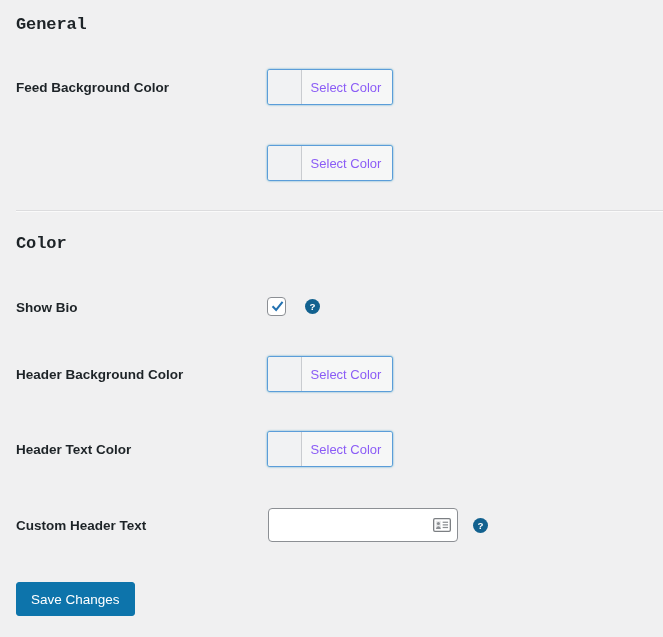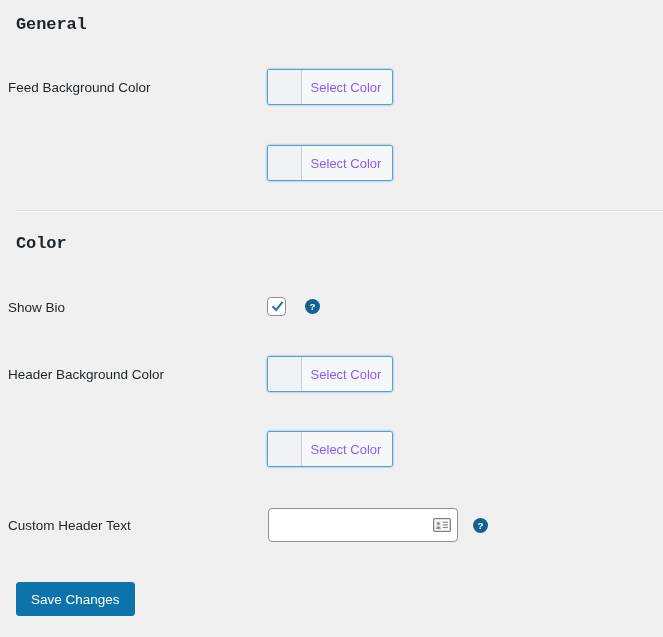--- a/index.html
+++ b/index.html
@@ -41,23 +41,23 @@
     left: 16px;
     right: 0;
     height: 1px;
     background: #dcdcde;
     border-bottom: 1px solid #fafafa;
   }
 
   
   .field-label {
     position: absolute;
-    left: 8px;
+    left: 16px;
     font-size: 13.5px;
-    font-weight: normal;
+    font-weight: bold;
     color: #1d2327;
     line-height: 20px;
     white-space: nowrap;
   }
 
   
   .color-picker {
     position: absolute;
     display: flex;
     align-items: stretch;
@@ -201,20 +201,21 @@
       <text x="10" y="14.6" text-anchor="middle" fill="#ffffff" font-family="Liberation Sans, sans-serif" font-size="13" font-weight="bold">?</text>
     </svg>
   </div>
 
   <div class="field-label" style="top:365px;">Header Background Color</div>
   <div class="color-picker" style="left:267px; top:356px;">
     <div class="swatch"></div>
     <div class="cp-label">Select Color</div>
   </div>
 
+  <div class="field-label" style="top:440px;">Header Text Color</div>
   <div class="color-picker" style="left:267px; top:431px;">
     <div class="swatch"></div>
     <div class="cp-label">Select Color</div>
   </div>
 
   <div class="field-label" style="top:516px;">Custom Header Text</div>
   <div class="text-input-wrap" style="left:268px; top:508px;">
     <input class="text-input" type="text" value="" style="">
     <span class="autofill-icon">
       <svg viewBox="0 0 22 17" xmlns="http://www.w3.org/2000/svg">

